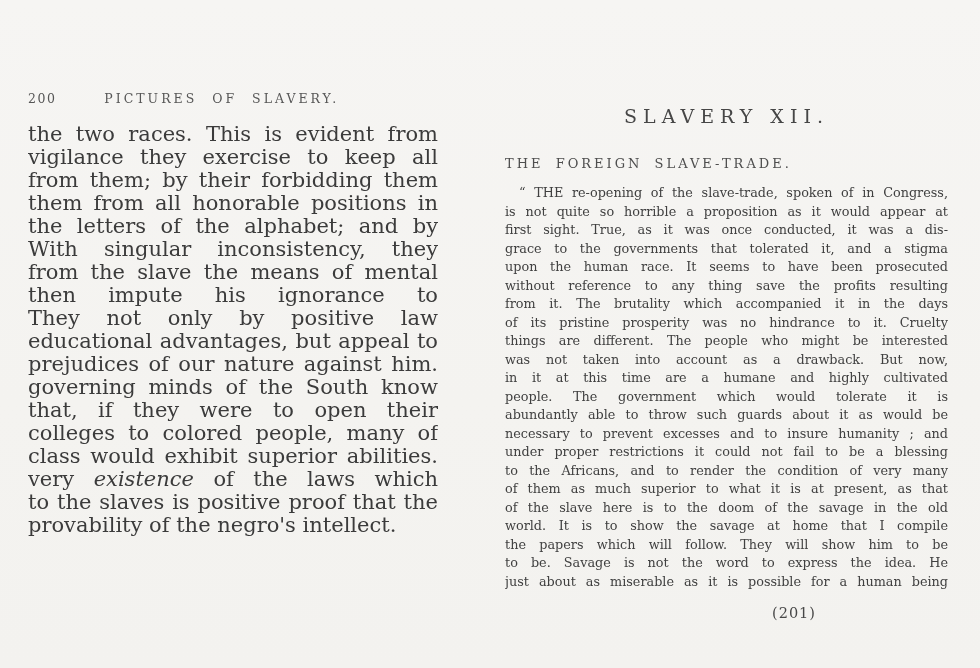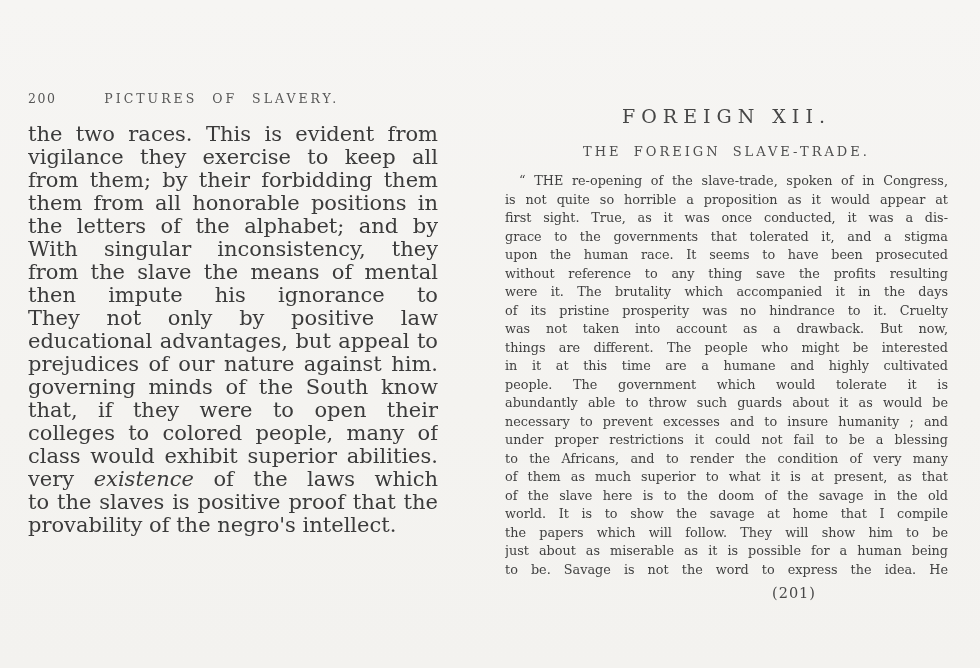--- a/index.html
+++ b/index.html
@@ -27,27 +27,27 @@
   .body-left { margin-top: 17px; font-size: 21px; }
   .body-left .line { height: 23px; line-height: 23px; }
 
   
   .page-right { left: 505px; top: 106px; width: 443px; height: 540px; }
   .chapter-heading {
     text-align: center; font-size: 19px; letter-spacing: 6px;
     color: #464646; line-height: 20px;
   }
   .chapter-subtitle {
-    text-align: center; font-size: 13px; letter-spacing: 3px;
-    word-spacing: 5px; color: #4e4e4e; margin-top: 18px; line-height: 16px;
+    text-align: left; font-size: 13px; letter-spacing: 3px;
+    word-spacing: 5px; color: #4e4e4e; margin-top: 30px; line-height: 16px;
   }
   .body-right { margin-top: 12px; font-size: 12.8px; color: #404040; }
   .body-right .line { height: 18.5px; line-height: 18.5px; }
   .folio {
-    margin-top: 6px; text-align: right; padding-right: 132px;
+    margin-top: 14px; text-align: right; padding-right: 132px;
     font-size: 14.5px; color: #474747; letter-spacing: 1px;
   }
 
   
   .line {
     text-align: justify;
     text-align-last: justify;
     white-space: normal;
     overflow: hidden;
   }
@@ -81,42 +81,42 @@
         <div class="line">that, if they were to open their schools and</div>
         <div class="line">colleges to colored people, many of this degraded</div>
         <div class="line">class would exhibit superior abilities. The</div>
         <div class="line">very <i>existence</i> of the laws which forbid education</div>
         <div class="line">to the slaves is positive proof that the law-</div>
         <div class="line noj">provability of the negro's intellect.</div>
       </div>
   </div>
 
   <div class="page page-right">
-    <div class="chapter-heading">FOREIGN XII.</div>
+    <div class="chapter-heading">SLAVERY XII.</div>
     <div class="chapter-subtitle">THE FOREIGN SLAVE-TRADE.</div>
     <div class="body-right">
         <div class="line ind">“ THE re-opening of the slave-trade, spoken of in Congress,</div>
         <div class="line">is not quite so horrible a proposition as it would appear at</div>
         <div class="line">first sight. True, as it was once conducted, it was a dis-</div>
         <div class="line">grace to the governments that tolerated it, and a stigma</div>
         <div class="line">upon the human race. It seems to have been prosecuted</div>
         <div class="line">without reference to any thing save the profits resulting</div>
-        <div class="line">were it. The brutality which accompanied it in the days</div>
+        <div class="line">from it. The brutality which accompanied it in the days</div>
         <div class="line">of its pristine prosperity was no hindrance to it. Cruelty</div>
+        <div class="line">things are different. The people who might be interested</div>
         <div class="line">was not taken into account as a drawback. But now,</div>
-        <div class="line">things are different. The people who might be interested</div>
         <div class="line">in it at this time are a humane and highly cultivated</div>
         <div class="line">people. The government which would tolerate it is</div>
         <div class="line">abundantly able to throw such guards about it as would be</div>
         <div class="line">necessary to prevent excesses and to insure humanity ; and</div>
         <div class="line">under proper restrictions it could not fail to be a blessing</div>
         <div class="line">to the Africans, and to render the condition of very many</div>
         <div class="line">of them as much superior to what it is at present, as that</div>
         <div class="line">of the slave here is to the doom of the savage in the old</div>
         <div class="line">world. It is to show the savage at home that I compile</div>
         <div class="line">the papers which will follow. They will show him to be</div>
+        <div class="line">to be. Savage is not the word to express the idea. He</div>
         <div class="line">just about as miserable as it is possible for a human being</div>
-        <div class="line">to be. Savage is not the word to express the idea. He</div>
       </div>
     <div class="folio">(201)</div>
   </div>
 
 </div>
 
 </body></html>

